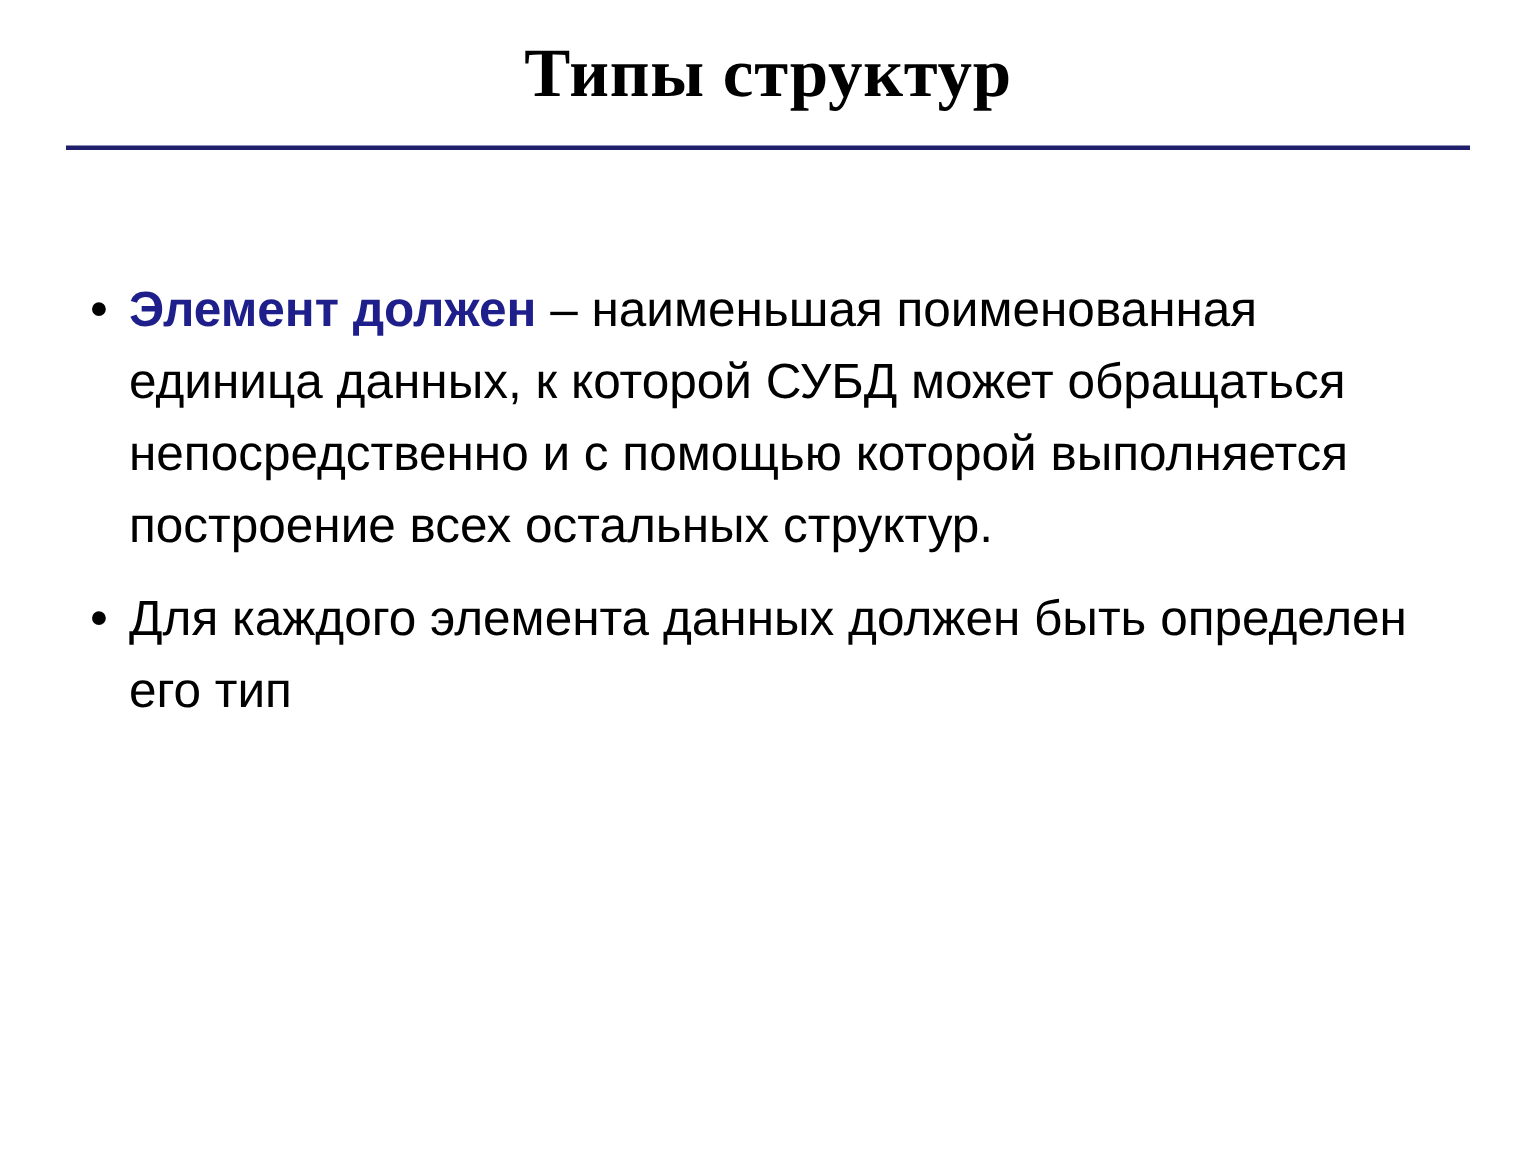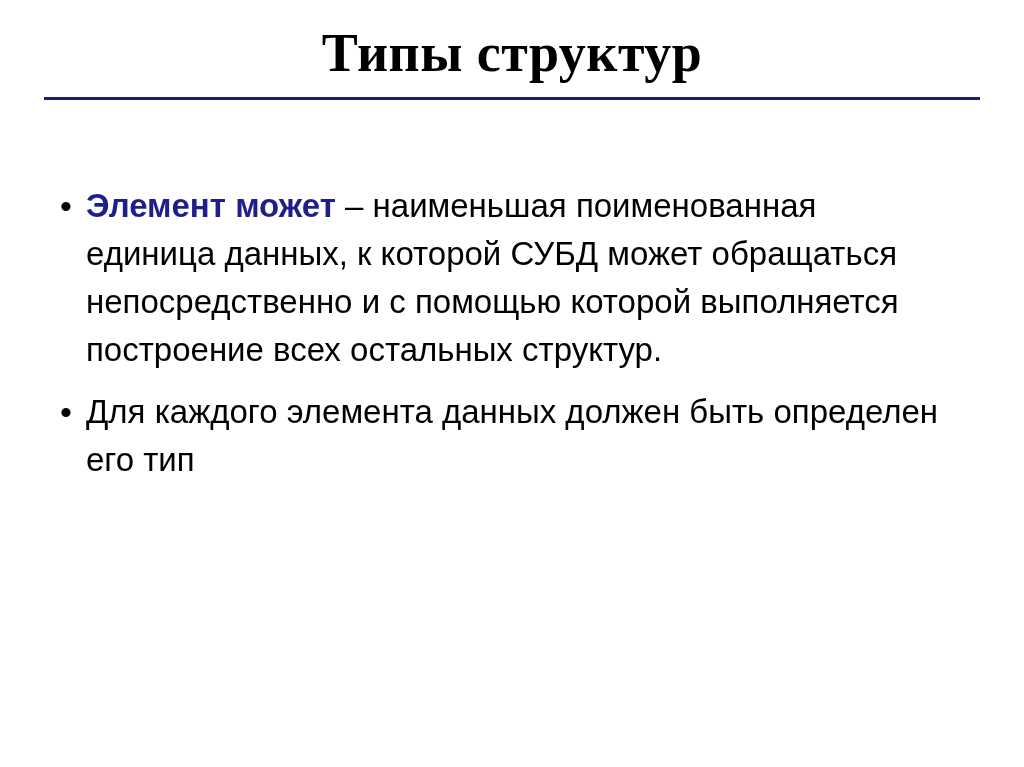--- a/index.html
+++ b/index.html
@@ -21,21 +21,21 @@
     background: #ffffff;
     box-sizing: border-box;
   }
   .slide-title {
     position: absolute;
     left: 0;
     top: 24px;
     width: 1024px;
     text-align: center;
     font-family: "Liberation Serif", serif;
-    font-size: 54px;
+    font-size: 46px;
     font-weight: 700;
     color: #000000;
     letter-spacing: 0.5px;
     line-height: 1.1;
   }
   .title-rule {
     position: absolute;
     left: 44px;
     top: 97px;
     width: 936px;
@@ -84,21 +84,21 @@
 <div class="slide">
 
   <div class="slide-title">Типы структур</div>
 
   <div class="title-rule"></div>
 
   <div class="body-block">
 
     <div class="bullet-row b1">
       <div class="bullet-dot">•</div>
-      <div class="bullet-text"><span class="lead">Элемент может</span><span> – наименьшая поименованная единица данных, к которой СУБД может обращаться непосредственно и с помощью которой выполняется построение всех остальных структур.</span></div>
+      <div class="bullet-text"><span class="lead">Элемент должен</span><span> – наименьшая поименованная единица данных, к которой СУБД может обращаться непосредственно и с помощью которой выполняется построение всех остальных структур.</span></div>
     </div>
 
     <div class="bullet-row b2">
       <div class="bullet-dot">•</div>
       <div class="bullet-text"><span>Для каждого элемента данных должен быть определен его тип</span></div>
     </div>
 
   </div>
 </div>
 

